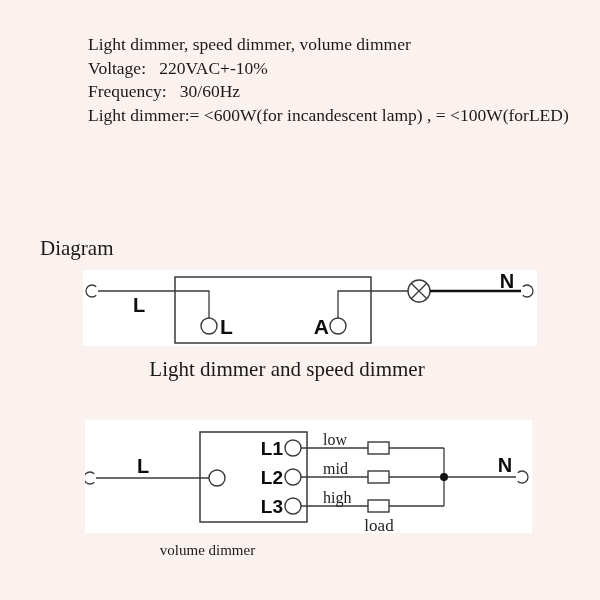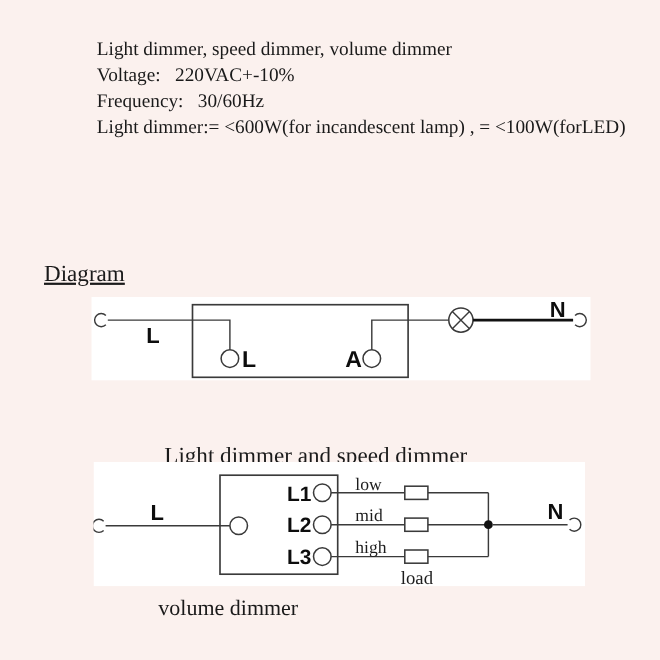--- a/index.html
+++ b/index.html
@@ -14,31 +14,30 @@
   .spec-block{
     position:absolute;left:40px;top:33px;width:545px;margin-left:48px;
   }
   .spec-line{
     font-size:17.5px;line-height:23.5px;
     white-space:pre-wrap;
   }
   .diagram-heading{
     position:absolute;left:40px;top:236px;
     font-size:21px;
-    text-decoration:underline;
   }
   .svg1{position:absolute;left:83px;top:270px;}
   .svg2{position:absolute;left:85px;top:420px;}
   .caption1{
     position:absolute;left:60px;top:357px;width:454px;
-    text-align:center;font-size:21px;margin-top:45px;
+    text-align:center;font-size:21px;
   }
   .caption2{
     position:absolute;left:85px;top:542px;width:245px;
-    text-align:center;font-size:20px;
+    text-align:center;font-size:15px;
   }
   .wire{stroke:#3a3a3a;stroke-width:1.3;fill:none;}
   .wire-thick{stroke:#111;stroke-width:2.6;fill:none;}
   .sym{stroke:#3a3a3a;stroke-width:1.4;fill:#ffffff;}
   .box{stroke:#3a3a3a;stroke-width:1.5;fill:none;}
   .lbl-bold{font-family:"Liberation Sans", sans-serif;font-weight:700;fill:#0d0d0d;}
   .lbl-serif{font-family:"Liberation Serif", serif;fill:#1d1d1d;}
   .dot{fill:#111;stroke:none;}
 </style>
 </head>

